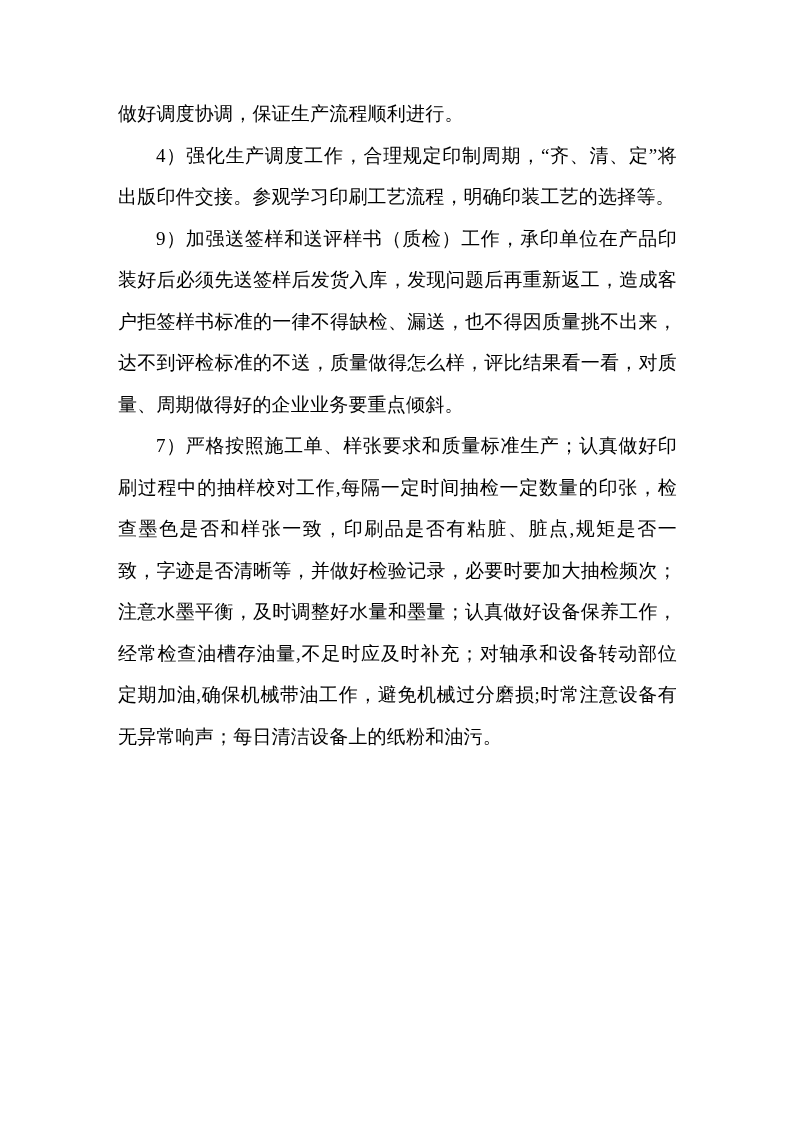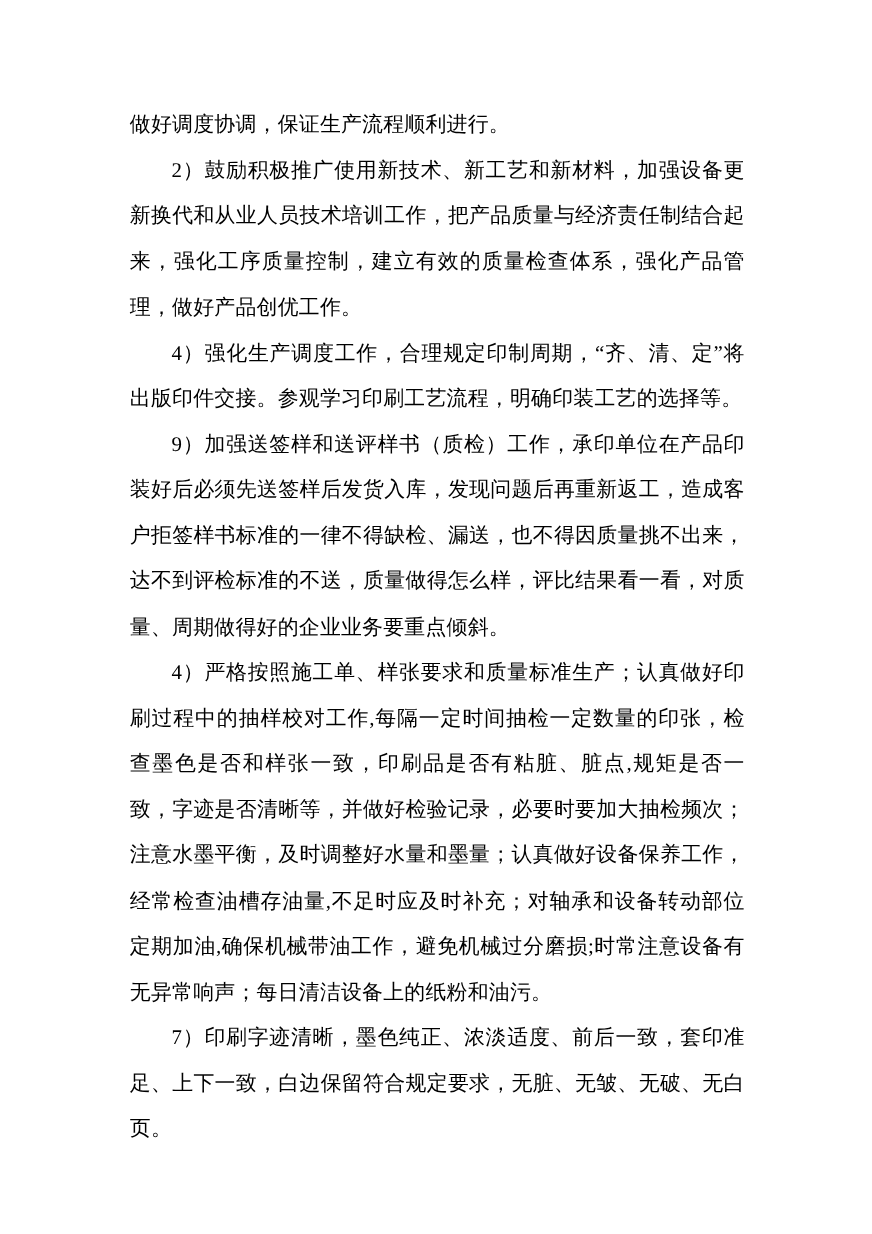--- a/index.html
+++ b/index.html
@@ -34,19 +34,17 @@
   .para.indent {
     text-indent: 38px;
   }
 </style>
 </head>
 <body style="background: rgb(255, 255, 255);">
 
 <div class="page">
   <div class="text-block" id="paragraphs-container" style="color: rgb(0, 0, 0);">
       <p class="para">做好调度协调，保证生产流程顺利进行。</p>
-      <p class="para indent">2）鼓励积极推广使用新技术、新工艺和新材料，加强设备更新换代和从业人员技术培训工作，把产品质量与经济责任制结合起来，强化工序质量控制，建立有效的质量检查体系，强化产品管理，做好产品创优工作。</p>
       <p class="para indent">4）强化生产调度工作，合理规定印制周期，“齐、清、定”将出版印件交接。参观学习印刷工艺流程，明确印装工艺的选择等。</p>
       <p class="para indent">9）加强送签样和送评样书（质检）工作，承印单位在产品印装好后必须先送签样后发货入库，发现问题后再重新返工，造成客户拒签样书标准的一律不得缺检、漏送，也不得因质量挑不出来，达不到评检标准的不送，质量做得怎么样，评比结果看一看，对质量、周期做得好的企业业务要重点倾斜。</p>
-      <p class="para indent">4）严格按照施工单、样张要求和质量标准生产；认真做好印刷过程中的抽样校对工作,每隔一定时间抽检一定数量的印张，检查墨色是否和样张一致，印刷品是否有粘脏、脏点,规矩是否一致，字迹是否清晰等，并做好检验记录，必要时要加大抽检频次；注意水墨平衡，及时调整好水量和墨量；认真做好设备保养工作，经常检查油槽存油量,不足时应及时补充；对轴承和设备转动部位定期加油,确保机械带油工作，避免机械过分磨损;时常注意设备有无异常响声；每日清洁设备上的纸粉和油污。</p>
-      <p class="para indent">7）印刷字迹清晰，墨色纯正、浓淡适度、前后一致，套印准足、上下一致，白边保留符合规定要求，无脏、无皱、无破、无白页。</p>
+      <p class="para indent">7）严格按照施工单、样张要求和质量标准生产；认真做好印刷过程中的抽样校对工作,每隔一定时间抽检一定数量的印张，检查墨色是否和样张一致，印刷品是否有粘脏、脏点,规矩是否一致，字迹是否清晰等，并做好检验记录，必要时要加大抽检频次；注意水墨平衡，及时调整好水量和墨量；认真做好设备保养工作，经常检查油槽存油量,不足时应及时补充；对轴承和设备转动部位定期加油,确保机械带油工作，避免机械过分磨损;时常注意设备有无异常响声；每日清洁设备上的纸粉和油污。</p>
     </div>
 </div>
 
 </body></html>

